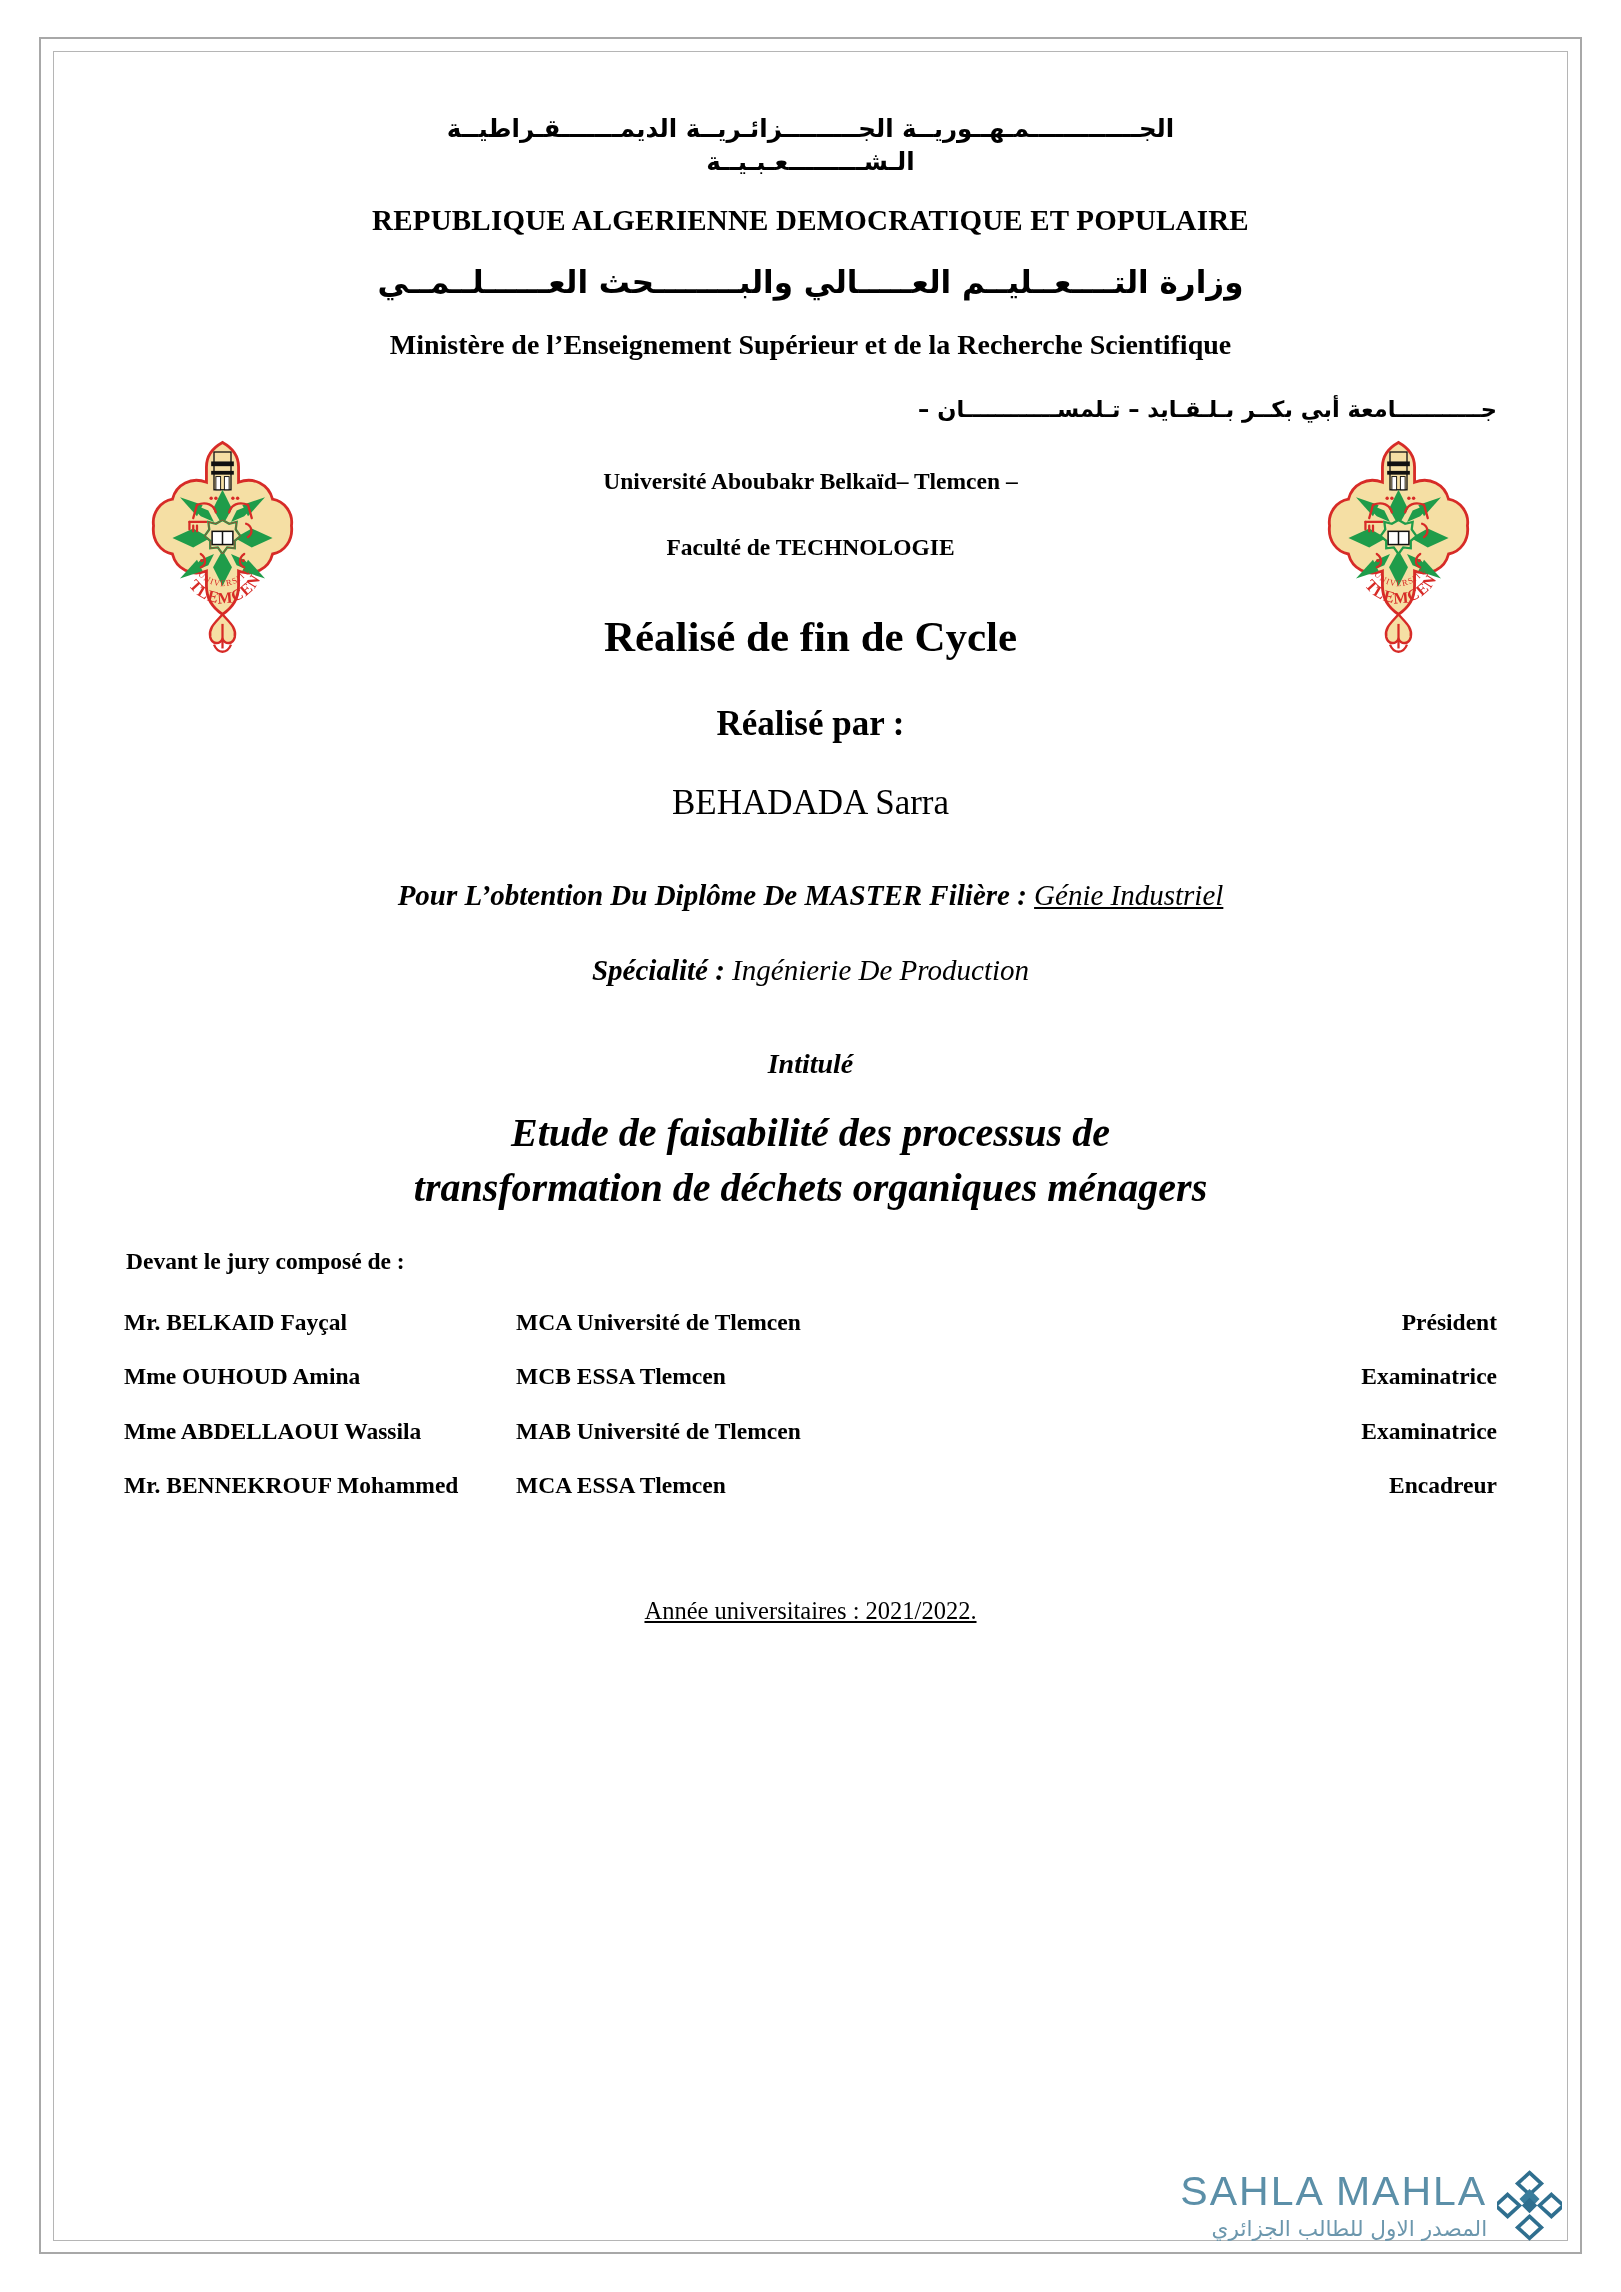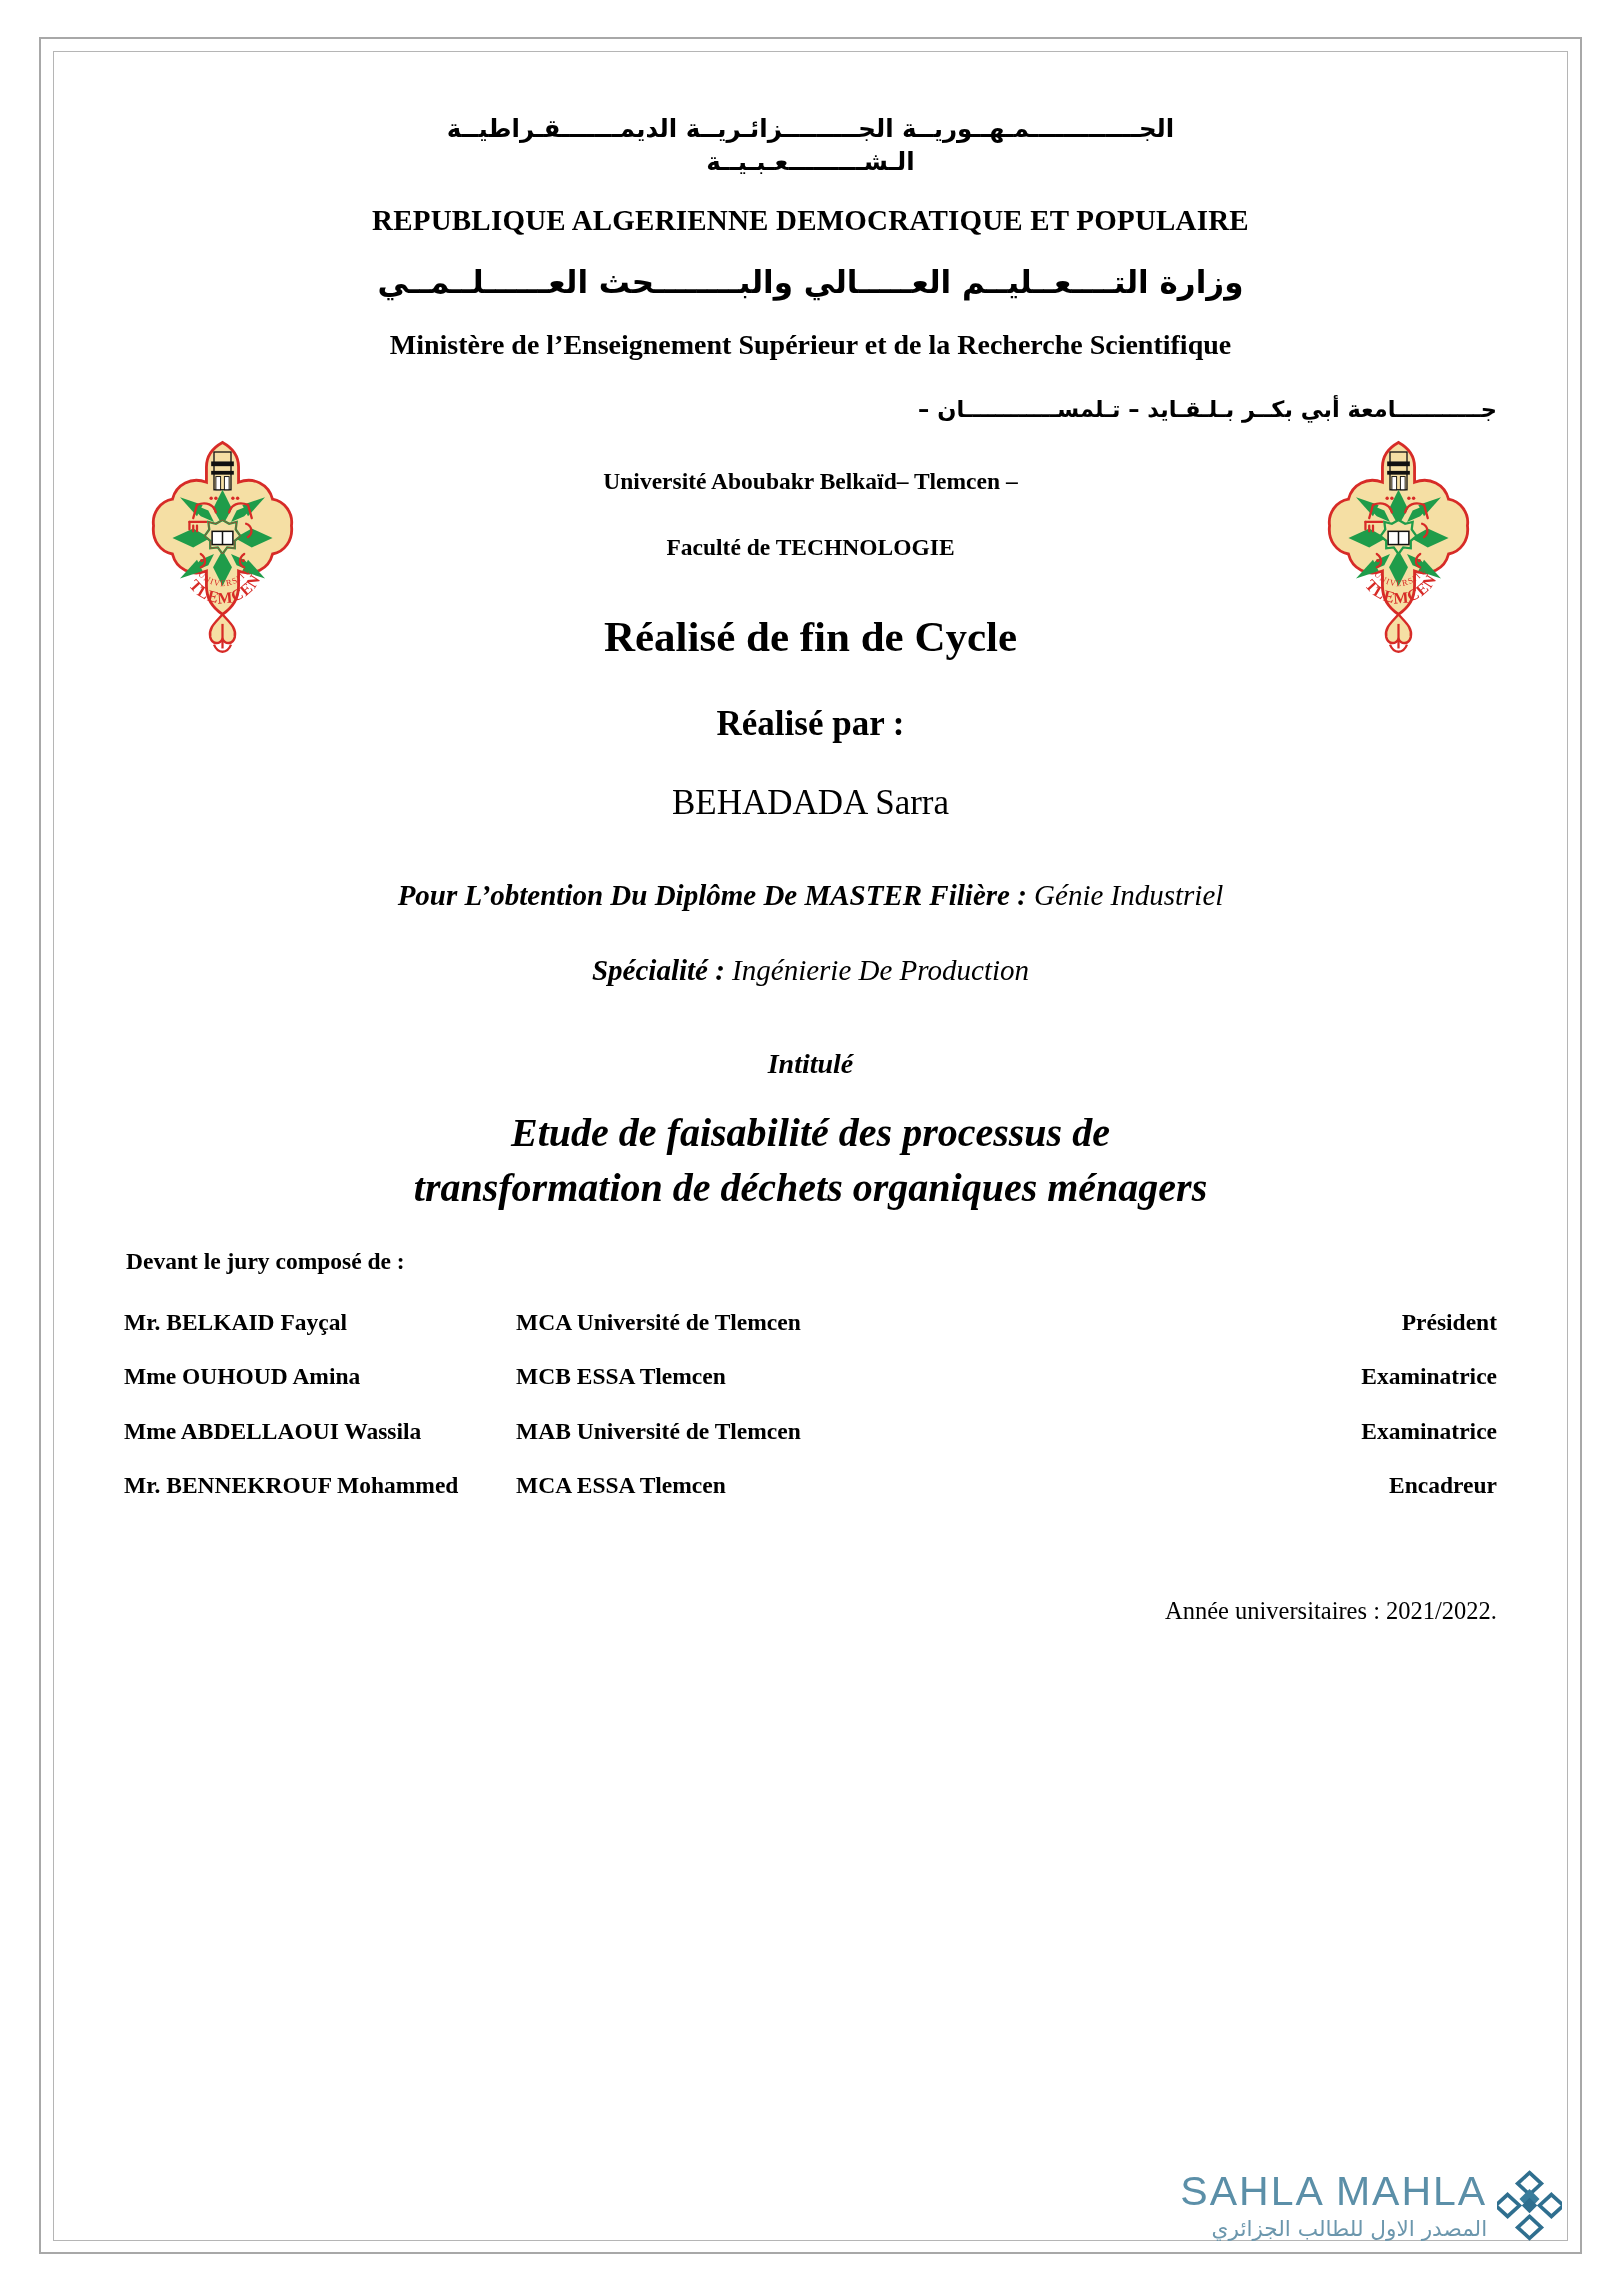--- a/index.html
+++ b/index.html
@@ -126,21 +126,21 @@
     font-size: 35px;
     font-weight: 400;
     margin-top: 39px;
   }
   .diplome {
     font-size: 29px;
     margin-top: 47px;
     line-height: 1.75;
   }
   .diplome b { font-style: italic; font-weight: 700; }
-  .diplome i { font-style: italic; font-weight: 400; }
+  .diplome i { font-style: italic; font-weight: 400; text-decoration: underline; }
 
   .specialite {
     font-size: 29px;
     margin-top: 33px;
   }
   .specialite b { font-style: italic; font-weight: 700; }
   .specialite i { font-style: italic; font-weight: 400; }
 
   .intitule {
     font-size: 28px;
@@ -177,21 +177,22 @@
     white-space: nowrap;
   }
   td.c-name { width: 392px; text-align: left; padding-left: 2px; }
   td.c-grade { width: 412px; text-align: left; }
   td.c-role { text-align: right; padding-right: 7.8px; }
 
   .year {
     font-size: 24.5px;
     font-weight: 400;
     margin-top: 84px;
-    text-align: right;
+    text-align: center;
+    text-decoration: underline;
   }
 
   
   .watermark {
     position: absolute;
     right: 59px;
     bottom: 51px;
     width: 431px;
     text-align: right;
     color: #5b8fa8;

